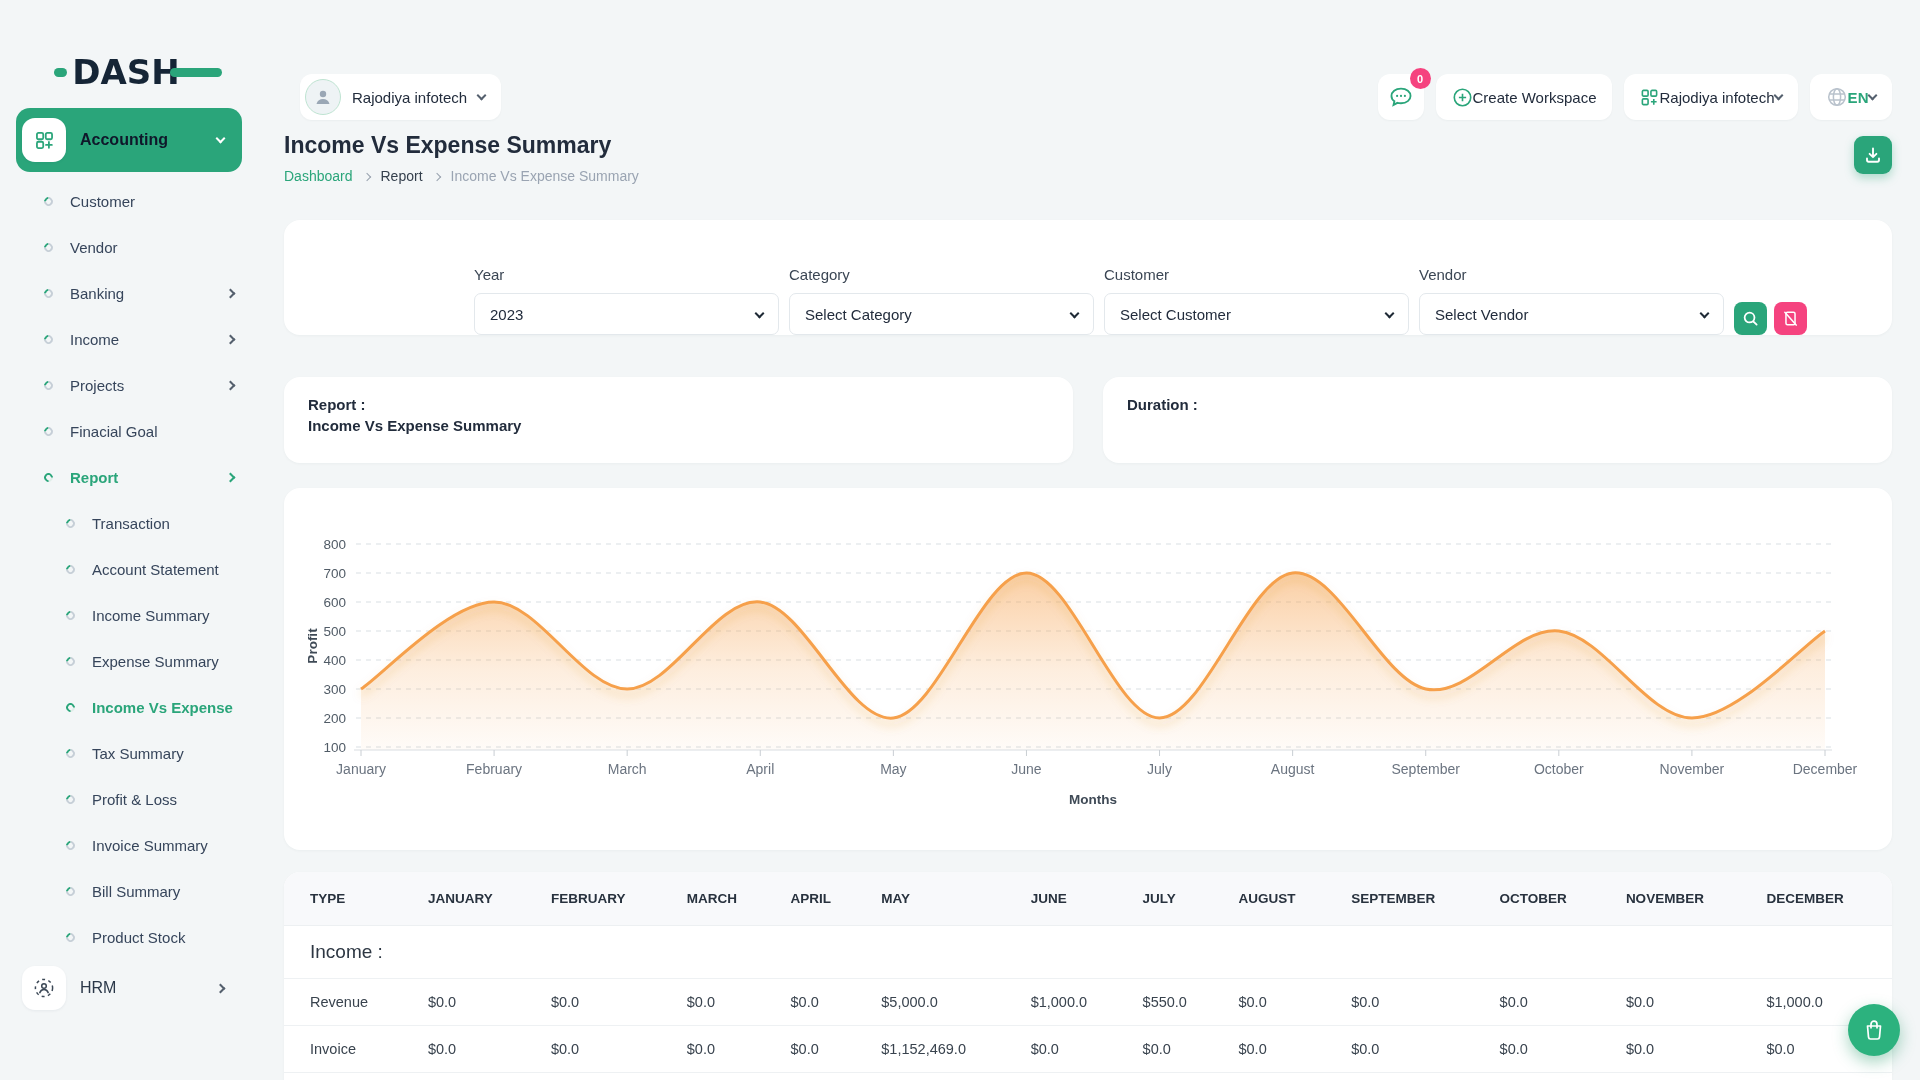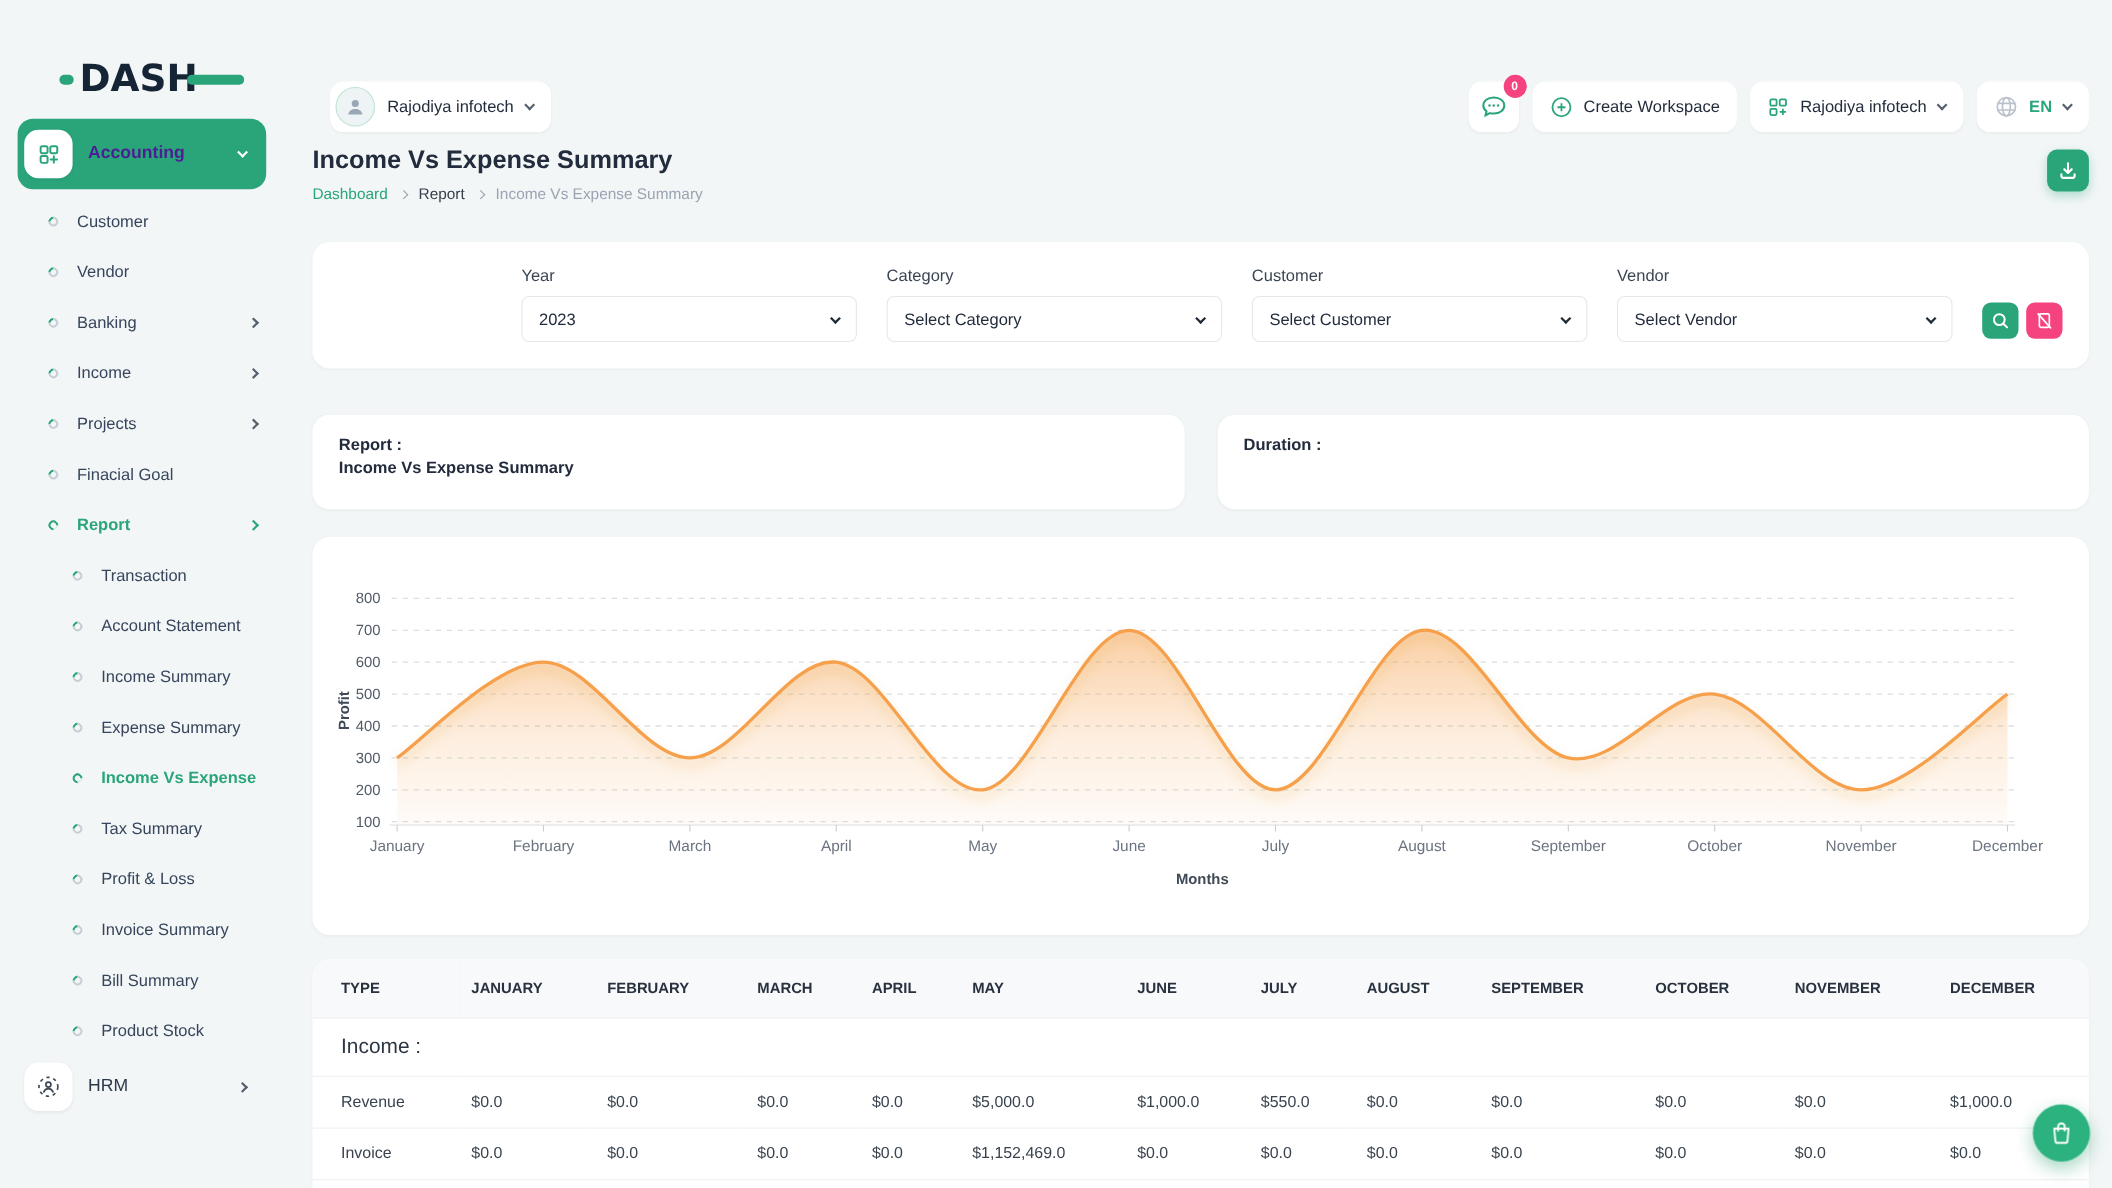--- a/index.html
+++ b/index.html
@@ -15,21 +15,21 @@
 .sidebar{width:256px;flex:none;padding-top:52px;}
 .logo{margin-left:66px;height:44px;position:relative;width:120px;cursor:pointer;text-align:center;}
 .logo-text{font-family:"DejaVu Sans",sans-serif;font-size:34px;font-weight:800;color:var(--navy);letter-spacing:0px;}
 .logo-dot{position:absolute;left:-12px;top:16px;width:13px;height:9px;border-radius:5px;background:var(--green);}
 .logo-bar{position:absolute;right:-36px;top:16px;width:52px;height:9px;border-radius:5px;background:var(--green);}
 .nav{margin-top:12px;padding-left:16px;}
 .nav-item{display:flex;align-items:center;cursor:pointer;color:#2b3849;}
 .nav-item .lbl{flex:1;font-size:16px;}
 .tile-row{height:56px;width:226px;padding:0 18px 0 6px;gap:14px;}
 .tile{width:44px;height:44px;border-radius:13px;background:#fff;box-shadow:0 1px 3px rgba(25,40,60,.06);display:flex;align-items:center;justify-content:center;flex:none;}
-.nav-item.pill{background:var(--green);border-radius:14px;height:64px;margin:6px 0;color:#4c1d95;}
+.nav-item.pill{background:var(--green);border-radius:14px;height:64px;margin:6px 0;color:#0f172a;}
 .nav-item.pill .lbl{font-weight:700;}
 .nav-item.pill .tile svg{stroke:var(--green);}
 .lvl1{height:46px;padding:0 22px 0 28px;}
 .lvl2{height:46px;padding:0 22px 0 50px;justify-content:center;}
 .lvl1 .lbl,.lvl2 .lbl{font-size:15px;color:#36455b;}
 .nav-item.active-link .lbl{color:var(--green);font-weight:700;}
 .nav-item.active-link .chev{color:var(--green);}
 .dot{width:9px;height:9px;border-radius:50%;border:2px solid #c6cfd7;border-top-color:var(--green);transform:rotate(-45deg);margin-right:17px;flex:none;}
 .dot.on{border-color:var(--green);border-bottom-color:#dfeee8;}
 .chev{width:7px;height:7px;border-right:2px solid currentColor;border-bottom:2px solid currentColor;display:inline-block;flex:none;color:#55606e;}
@@ -39,36 +39,36 @@
 
 
 .content{flex:1;padding:74px 28px 0 28px;}
 .topbar{display:flex;justify-content:space-between;align-items:center;}
 .ws-pill{margin-left:16px;height:46px;background:#fff;border-radius:12px;display:flex;align-items:center;gap:11px;padding:0 16px 0 5px;cursor:pointer;box-shadow:0 1px 2px rgba(25,40,60,.04);}
 .avatar{width:36px;height:36px;border-radius:50%;background:#eef3f5;border:1px solid #bfe4d2;display:flex;align-items:center;justify-content:center;}
 .ws-pill .name{font-size:15px;color:var(--ink);}
 .top-right{display:flex;align-items:center;gap:12px;}
 .icon-pill{position:relative;width:46px;height:46px;background:#fff;border:none;border-radius:12px;display:flex;align-items:center;justify-content:center;cursor:pointer;box-shadow:0 1px 2px rgba(25,40,60,.04);}
 .badge{position:absolute;top:-6px;right:-7px;min-width:21px;height:21px;border-radius:50%;background:var(--pink);color:#fff;font-size:11px;font-weight:700;display:flex;align-items:center;justify-content:center;}
-.hpill{height:46px;background:#fff;border:none;border-radius:12px;display:flex;align-items:center;gap:10px;padding:0 16px;font-size:15px;color:var(--ink);cursor:pointer;box-shadow:0 1px 2px rgba(25,40,60,.04);font-family:inherit;}
+.hpill{height:46px;background:#fff;border:none;border-radius:12px;display:flex;align-items:center;gap:0;padding:0 16px;font-size:15px;color:var(--ink);cursor:pointer;box-shadow:0 1px 2px rgba(25,40,60,.04);font-family:inherit;}
 .hpill .en{color:var(--green);font-weight:700;letter-spacing:.3px;}
 
 .title-row{display:flex;justify-content:space-between;margin-top:12px;margin-bottom:36px;}
 h1{font-size:23px;font-weight:700;color:var(--ink);}
 .breadcrumb{margin-top:9px;font-size:14px;display:flex;align-items:center;gap:11px;}
 .breadcrumb .sep{width:6px;height:6px;border-right:1.6px solid #97a1ad;border-bottom:1.6px solid #97a1ad;transform:rotate(-45deg);margin-top:1px;}
 .bc-green{color:var(--green);text-decoration:none;cursor:pointer;}
 .bc-dark{color:#343f4c;text-decoration:none;cursor:pointer;}
 .bc-cur{color:var(--muted);}
 .dl-btn{width:38px;height:38px;border:none;border-radius:9px;background:var(--green);display:flex;align-items:center;justify-content:center;cursor:pointer;margin-top:4px;box-shadow:0 4px 10px rgba(42,165,122,.35);}
 
 .card{background:var(--card);border-radius:16px;box-shadow:0 1px 3px rgba(25,40,60,.04);}
 
 
-.filter-card{height:115px;display:flex;align-items:flex-start;padding:22px 24px 0 190px;gap:27px;}
+.filter-card{height:115px;display:flex;align-items:flex-end;padding:22px 24px 0 190px;gap:10px;}
 .fgroup{width:305px;}
 .fgroup label{display:block;font-size:15px;color:#3b4654;margin-bottom:10px;}
 .select{height:42px;border:1px solid var(--border);border-radius:7px;display:flex;align-items:center;justify-content:space-between;padding:0 15px;font-size:15px;color:var(--ink);cursor:pointer;background:#fff;}
 .select .chev{color:#1f2a36;margin-top:-2px;}
 .fbtns{display:flex;gap:7px;margin-top:33px;}
 .sqbtn{width:33px;height:33px;border:none;border-radius:8px;display:flex;align-items:center;justify-content:center;cursor:pointer;color:#fff;}
 .sqbtn.go{background:var(--green);}
 .sqbtn.reset{background:var(--pink);}
 
 

